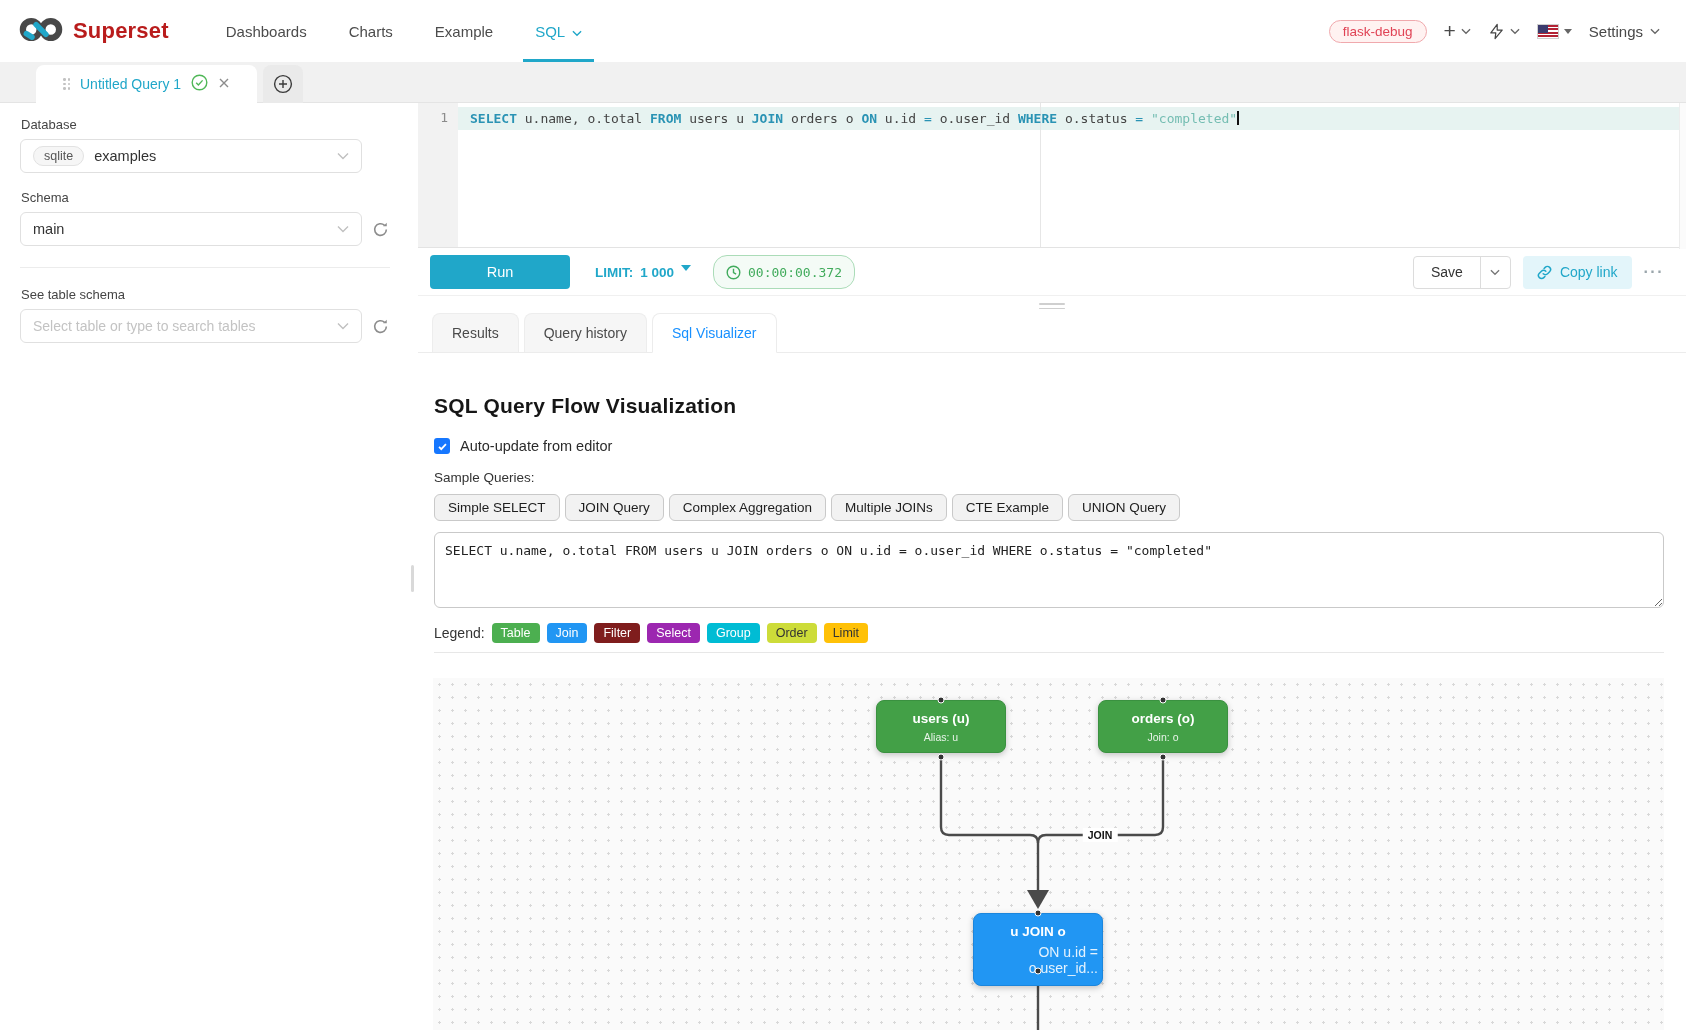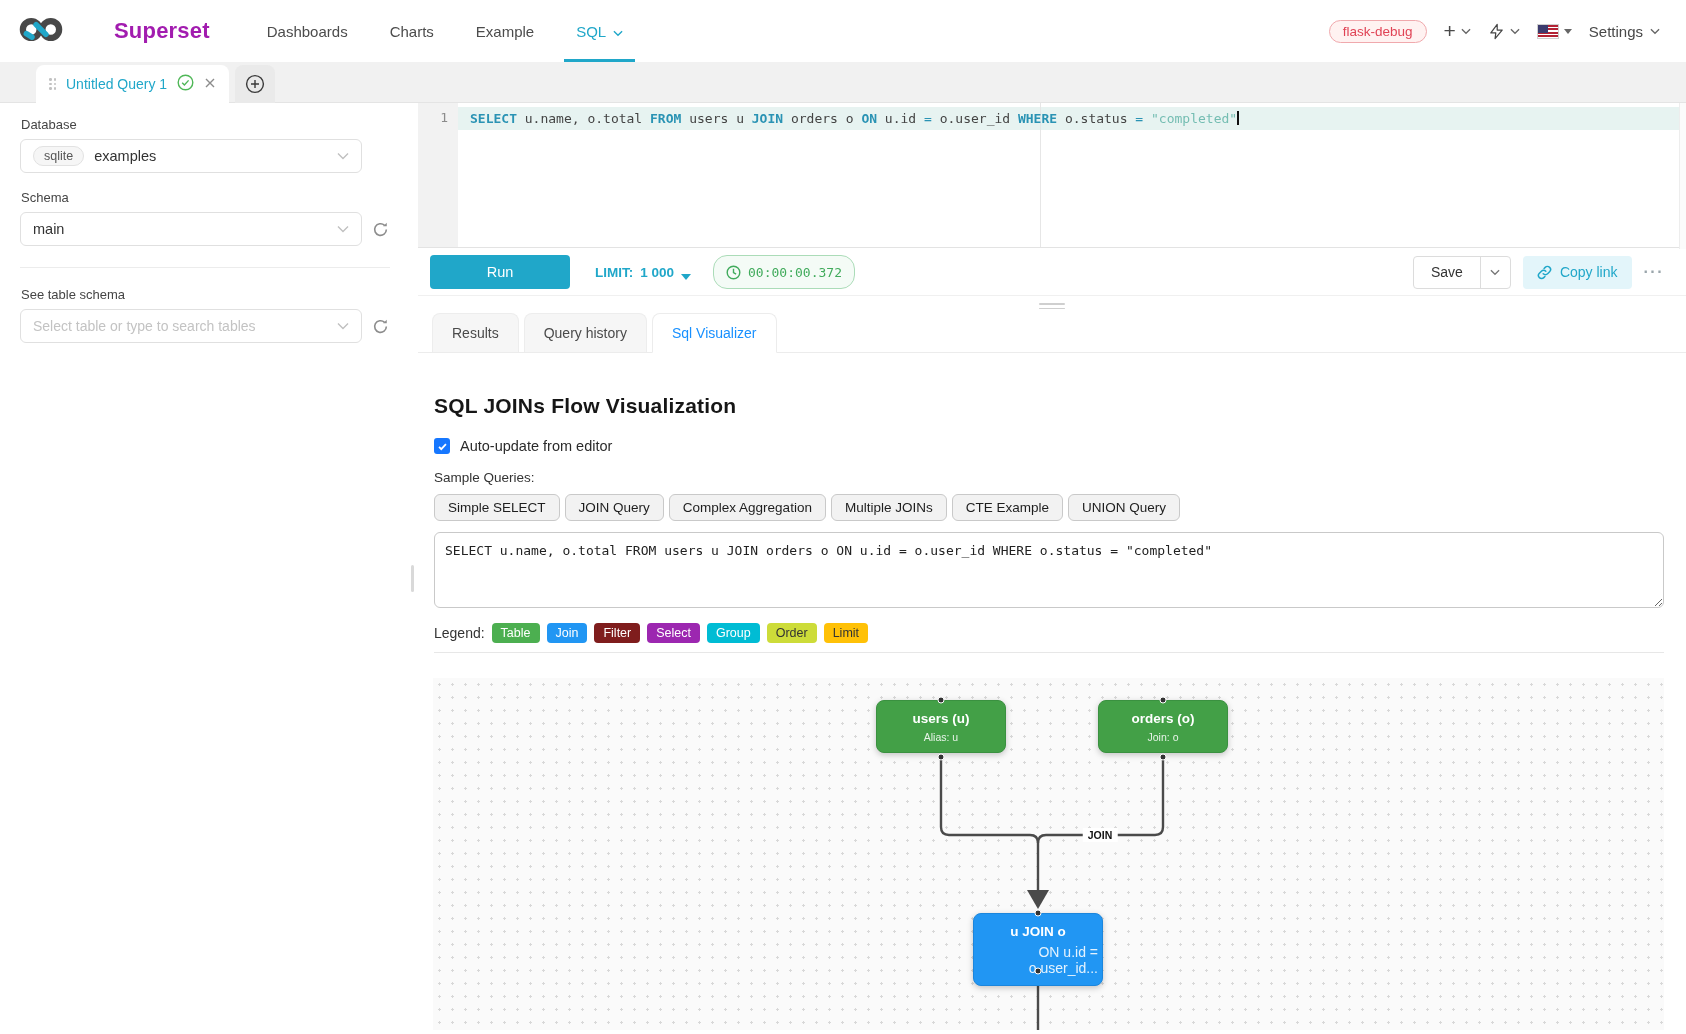--- a/index.html
+++ b/index.html
@@ -4,37 +4,37 @@
 <title>Superset SQL Lab</title>
 <style>
   * { margin:0; padding:0; box-sizing:border-box; }
   html,body { background:#fff; }
   body { font-family:"Liberation Sans", sans-serif; }
   .page { position:relative; width:1686px; height:1034px; overflow:hidden; background:#fff; }
 
   
   .navbar { position:absolute; top:0; left:0; width:100%; height:62px; background:#fff; display:flex; align-items:center; padding:0 26px 0 18px; z-index:6; }
   .brand { display:flex; align-items:center; gap:9px; }
-  .brand-name { font-size:22px; font-weight:700; color:#a21caf; letter-spacing:.2px;margin-left:41px; }
+  .brand-name { font-size:22px; font-weight:700; color:#b91c1c; letter-spacing:.2px; }
   .nav-items { display:flex; height:62px; margin-left:36px; }
   .nav-item { display:flex; align-items:center; gap:7px; padding:0 21px; font-size:15px; color:#4c4c4c; position:relative; cursor:pointer; }
   .nav-item.active { color:#20a7c9; }
   .nav-item.active::after { content:""; position:absolute; left:9px; right:9px; bottom:0; height:3px; background:#20a7c9; }
   .nav-right { margin-left:auto; display:flex; align-items:center; gap:17px; }
   .env-tag { font-size:13.5px; color:#e04355; background:#fff2f1; border:1px solid #f0a9ad; border-radius:13px; padding:3px 13px; }
   .icon-group { display:flex; align-items:center; gap:5px; cursor:pointer; }
   .plus-glyph { font-size:21px; color:#4a4a4a; line-height:1; margin-top:-2px; }
   .flag { width:22px; height:15px; border:1px solid #d0d0d0; background:repeating-linear-gradient(180deg,#b22234 0 1.7px,#fff 1.7px 3.4px); position:relative; }
   .flag::after { content:""; position:absolute; left:0; top:0; width:10px; height:8px; background:#3c3b6e; }
   .caret-dn { width:0; height:0; border-left:4px solid transparent; border-right:4px solid transparent; border-top:5px solid #666; }
   .settings { display:flex; align-items:center; gap:7px; font-size:15px; color:#484848; cursor:pointer; }
 
   
   .tabstrip { position:absolute; top:62px; left:0; width:100%; height:41px; background:#f1f1f1; border-bottom:1px solid #e4e4e4; display:flex; align-items:flex-end; padding-left:36px; z-index:5; }
-  .qtab { height:38px; background:#fff; border-radius:8px 8px 0 0; display:flex; align-items:center; padding:0 13px; gap:10px; margin-bottom:-1px; z-index:2; }
+  .qtab { height:38px; background:#fff; border-radius:8px 8px 0 0; display:flex; align-items:center; padding:0 27px; gap:10px; margin-bottom:-1px; z-index:2; }
   .drag-dots { display:grid; grid-template-columns:repeat(2,2.5px); grid-auto-rows:2.5px; gap:2px; }
   .drag-dots i { background:#c2c2c2; border-radius:50%; }
   .qtab-title { color:#20a7c9; font-size:14px; }
   .qtab-add { height:38px; width:40px; background:#eaeaea; border-radius:8px 8px 0 0; margin-left:6px; display:flex; align-items:center; justify-content:center; margin-bottom:-1px; cursor:pointer; }
 
   
   .sidebar { position:absolute; top:103px; left:0; width:418px; bottom:0; background:#fff; padding:14px 20px 0; }
   .field { margin-bottom:17px; }
   .field-label { font-size:13px; color:#454545; margin:0 0 7px 1px; }
   .sel-row { display:flex; align-items:center; gap:10px; }
@@ -57,21 +57,21 @@
   .tok-kw { color:#2a93b4; font-weight:bold; }
   .tok-op { color:#2a93b4; }
   .tok-str { color:#74bdb2; }
   .tok-plain { color:#444; }
   .cursor { display:inline-block; width:1.5px; height:14px; background:#111; vertical-align:-2px; }
   .editor-scroll { position:absolute; right:0; top:0; height:193px; width:7px; background:#fbfbfb; border-left:1px solid #ededed; }
 
   
   .toolbar { position:absolute; top:146px; left:0; right:0; height:47px; display:flex; align-items:center; padding:0 22px 0 12px; border-bottom:1px solid #f0f0f0; background:#fff; }
   .run-btn { width:140px; height:34px; background:#20a7c9; color:#fff; border:none; border-radius:4px; font-size:14.5px; font-family:inherit; cursor:pointer; }
-  .limit { margin-left:25px; display:flex; align-items:flex-end; gap:7px; color:#20a7c9; font-size:13.5px; font-weight:600; cursor:pointer; }
+  .limit { margin-left:25px; display:flex; align-items:flex-start; gap:7px; color:#20a7c9; font-size:13.5px; font-weight:600; cursor:pointer; }
   .limit-caret { width:0; height:0; border-left:5px solid transparent; border-right:5px solid transparent; border-top:6px solid #20a7c9; }
   .timer { margin-left:22px; height:28px; display:flex; align-items:center; gap:7px; padding:16px 12px; border:1px solid #abdcb8; background:#f4fbf6; border-radius:14px; color:#41ab5c; font:13px "DejaVu Sans Mono", monospace; }
   .tb-right { margin-left:auto; display:flex; align-items:center; gap:12px; }
   .save-btn { display:flex; height:33px; border:1px solid #dcdcdc; border-radius:4px; overflow:hidden; background:#fff; cursor:pointer; }
   .save-main { padding:0 17px; display:flex; align-items:center; font-size:14px; color:#333; }
   .save-split { width:30px; border-left:1px solid #dcdcdc; display:flex; align-items:center; justify-content:center; }
   .copylink-btn { height:33px; display:flex; align-items:center; gap:8px; padding:0 14px; background:#e3f5fa; color:#20a7c9; border:none; border-radius:4px; font-size:14px; font-family:inherit; cursor:pointer; }
   .more-btn { color:#9aa5ab; font-size:16px; font-weight:700; letter-spacing:1.5px; cursor:pointer; }
 
   
@@ -317,21 +317,21 @@
           </div>
         <div class="stab">
             <span>Query history</span>
           </div>
         <div class="stab active">
             <span>Sql Visualizer</span>
           </div>
       </div>
 
       <div class="viz">
-        <h1 class="viz-title">SQL JOINs Flow Visualization</h1>
+        <h1 class="viz-title">SQL Query Flow Visualization</h1>
 
         <div class="auto-row">
           <span class="checkbox" aria-checked="true">
             <svg width="11" height="11" viewBox="0 0 16 16">
                 <path d="M3 8.6l3.2 3.2L13 4.6" fill="none" stroke="#fff" stroke-width="2.6"></path>
               </svg>
           </span>
           <span>Auto-update from editor</span>
         </div>
 

